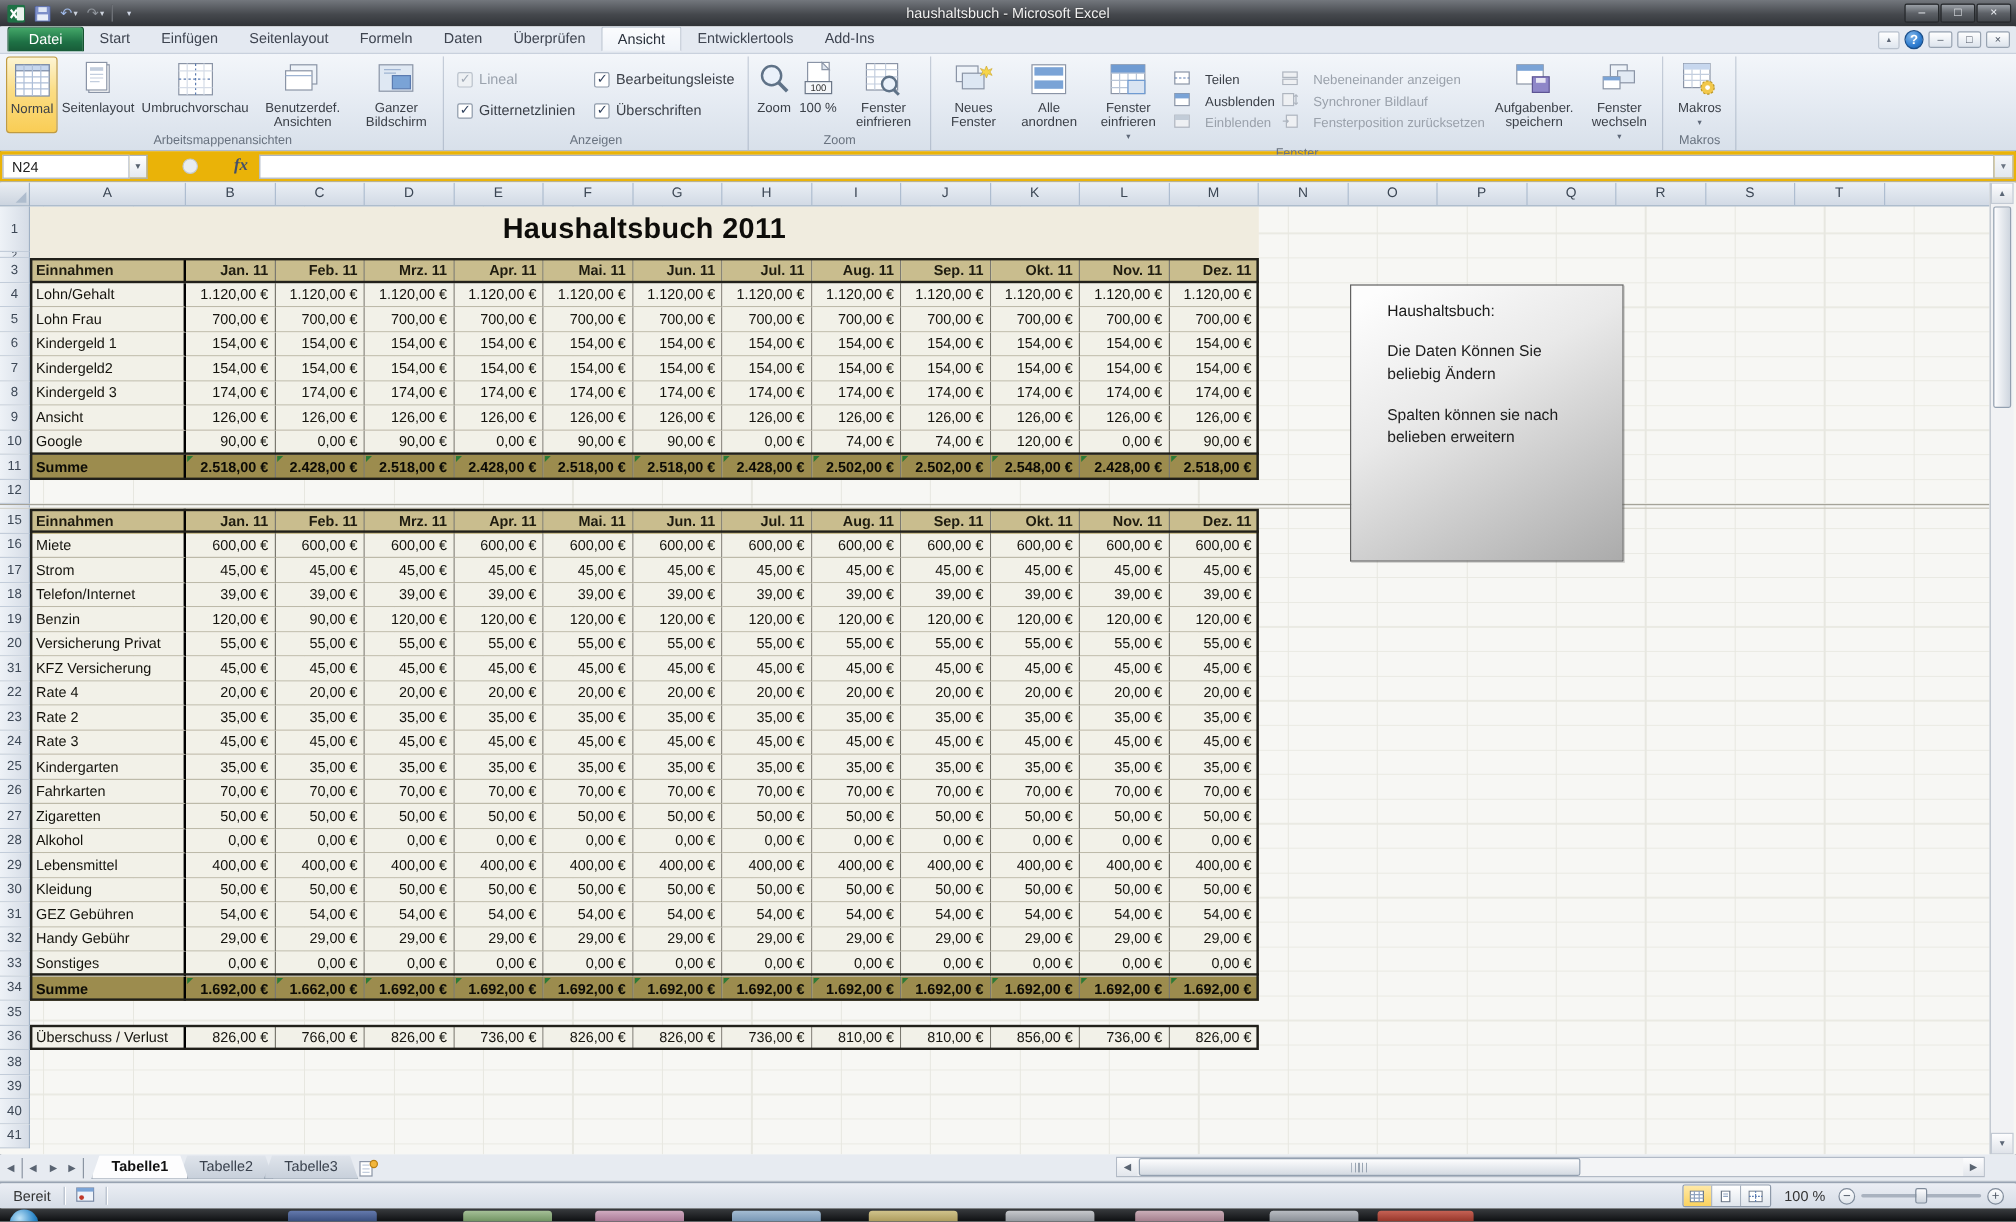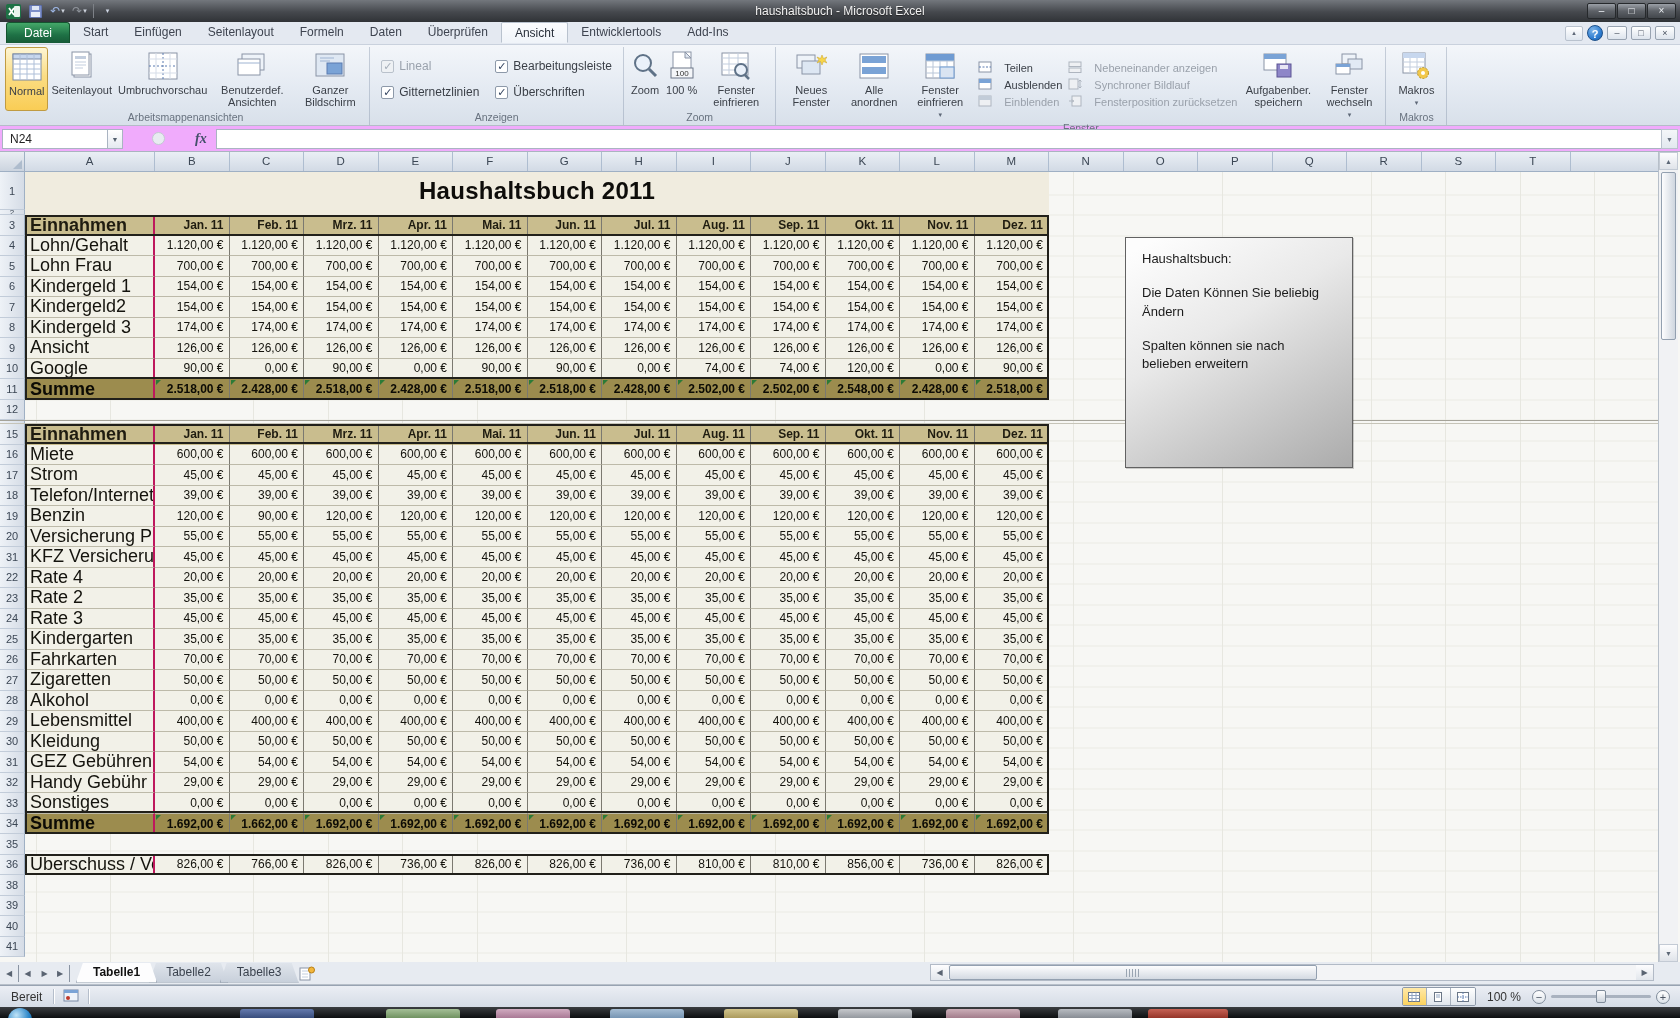--- a/index.html
+++ b/index.html
@@ -39,21 +39,21 @@
 .smallcol{display:flex;flex-direction:column;justify-content:center;gap:3px;padding:0 3px}
 .smallbtn{display:flex;align-items:center;gap:12px;font-size:11px;color:#3a3f47;white-space:nowrap}
 .smallbtn.gray,.gray-t{color:#9aa1ab}
 .cbgrid{display:grid;grid-template-columns:auto auto;column-gap:16px;row-gap:12px;align-content:center;padding:0 8px}
 .cb{display:flex;align-items:center;gap:5px;font-size:12px;color:#3a3f47;white-space:nowrap}
 .cbbox{width:13px;height:13px;background:#fff;border:1px solid #8d99a9;font-size:11px;line-height:11px;text-align:center;color:#31425e;border-radius:2px}
 .cb.dis .cbbox{background:#eef1f4;border-color:#b9c1cb;color:#a3acb8}
 .cb.dis span.cbl{color:#9aa2ad}
 
 
-.fbar{height:26px;background:#f0abfc;border-bottom:1px solid #aab4c0;display:flex;align-items:center;padding:2px 2px}
+.fbar{height:26px;background:#eab308;border-bottom:1px solid #aab4c0;display:flex;align-items:center;padding:2px 2px}
 .namebox{width:106px;height:20px;background:#fff;border:1px solid #aab4c2;font-size:12px;line-height:18px;padding-left:7px;color:#222}
 .nbdd{width:15px;height:20px;border:1px solid #aab4c2;border-left:none;background:linear-gradient(#fff,#e4e9f0);font-size:7px;color:#55606e;text-align:center;line-height:20px}
 .fmid{width:70px;display:flex;align-items:center;justify-content:center}
 .fcircle{width:13px;height:13px;border-radius:50%;border:1px solid #c3cad2;background:#e8ecf1}
 .fx{font-style:italic;font-family:"Liberation Serif","DejaVu Serif",serif;font-weight:bold;color:#44506a;padding:0 9px 0 2px;font-size:14px}
 .finput{flex:1;height:20px;background:#fff;border:1px solid #aab4c2;border-right:none}
 .fexpand{width:17px;height:20px;background:linear-gradient(#f4f6f9,#e2e8ef);color:#6a7482;font-size:7px;text-align:center;line-height:20px;border:1px solid #b8c1cc}
 
 
 .gridarea{position:relative;height:810px;background:#f7f7f4;overflow:hidden}
@@ -66,30 +66,30 @@
 .cells{position:absolute;top:20px;left:0;right:22px;bottom:0;overflow:hidden}
 .row{display:flex;height:20.5px;position:relative}
 .row.r-title{height:38px}
 .row.r-hidden2{height:5px}
 .row.r-hidden14{height:4px;border-top:1px solid #a5a399;border-bottom:1px solid #c6c4b8}
 .rowhead{flex:0 0 25px;background:linear-gradient(to right,#eef2f7,#d5dce6);border-right:1px solid #9fb0c4;border-bottom:1px solid #c2ccd9;font-size:11px;color:#3c4755;text-align:center;display:flex;align-items:center;justify-content:center;overflow:hidden}
 .r-hidden2 .rowhead{font-size:8px;align-items:flex-start;line-height:6px}
 .r-hidden14 .rowhead{border-bottom:none}
 .titlecell{width:1024px;background:#f0ecdf;display:flex;align-items:center;justify-content:center;font-weight:bold;font-size:24px;color:#0e0d0a;letter-spacing:.3px}
 .bandfill{width:1024px;background:#f0ecdf}
-.lab{flex:0 0 130px;background:#f2f1e8;border-right:2px solid #be185d;border-bottom:1px solid #bdbaa9;padding-left:5px;display:flex;align-items:center;font-size:18px;color:#14130d;overflow:hidden;white-space:nowrap}
+.lab{flex:0 0 130px;background:#f2f1e8;border-right:2px solid #000000;border-bottom:1px solid #bdbaa9;padding-left:5px;display:flex;align-items:center;font-size:12px;color:#14130d;overflow:hidden;white-space:nowrap}
 .val{flex:0 0 74.5px;background:#f2f1e8;border-right:1px solid #7b7970;border-bottom:1px solid #bdbaa9;display:flex;align-items:center;justify-content:flex-end;padding-right:5px;font-size:12px;color:#14130d;position:relative;white-space:nowrap}
 .hd{background:#c9bd8e !important;font-weight:bold;color:#1f1c10 !important;border-bottom:none !important}
 .sum{background:#9c8c4e !important;font-weight:bold;color:#0c0b05 !important;border-bottom:none !important}
 .tri::before{content:'';position:absolute;left:1px;top:1px;border-top:5px solid #2c7a36;border-right:5px solid transparent}
 .outline{position:absolute;left:25px;width:1024px;border:2px solid #21201a;pointer-events:none;z-index:2}
 .thline{position:absolute;left:25px;width:1024px;height:2px;background:#21201a;pointer-events:none;z-index:2}
 
 
-.notebox{position:absolute;left:1125px;top:85px;width:228px;height:231px;background:linear-gradient(150deg,#fdfdfd 5%,#e9e9e9 40%,#ababab 100%);border:1px solid #62:626262;border:1px solid #626262;box-shadow:1px 1px 0 rgba(0,0,0,.18);z-index:4;padding:12px 16px;font-size:13px;color:#1b1b1b;line-height:1.45}
+.notebox{position:absolute;left:1125px;top:85px;width:228px;height:231px;background:linear-gradient(150deg,#fdfdfd 5%,#e9e9e9 40%,#ababab 100%);border:1px solid #62:626262;border:1px solid #626262;box-shadow:1px 1px 0 rgba(0,0,0,.18);z-index:4;padding:12px 30px;font-size:13px;color:#1b1b1b;line-height:1.45}
 .notebox p{margin-bottom:15px}
 
 
 .vscroll{position:absolute;right:2px;top:0;bottom:0;width:20px;background:#f1f2f4;border-left:1px solid #b7bfc9;display:flex;flex-direction:column;z-index:5}
 .sarr{height:18px;display:flex;align-items:center;justify-content:center;font-size:7px;color:#5c6776;background:linear-gradient(#fdfdfe,#dfe3e9);border:1px solid #c3cad4}
 .vthumb{height:168px;margin:2px 2px;background:linear-gradient(to right,#fdfdfe,#cfd6df);border:1px solid #93a0b0;border-radius:2px}
 .vscroll .bottomarr{margin-top:auto}
 
 
 .tabsrow{height:23px;background:#e7ebf1;border-bottom:1px solid #b7bfc9;display:flex;align-items:center;padding-left:2px;position:relative}

